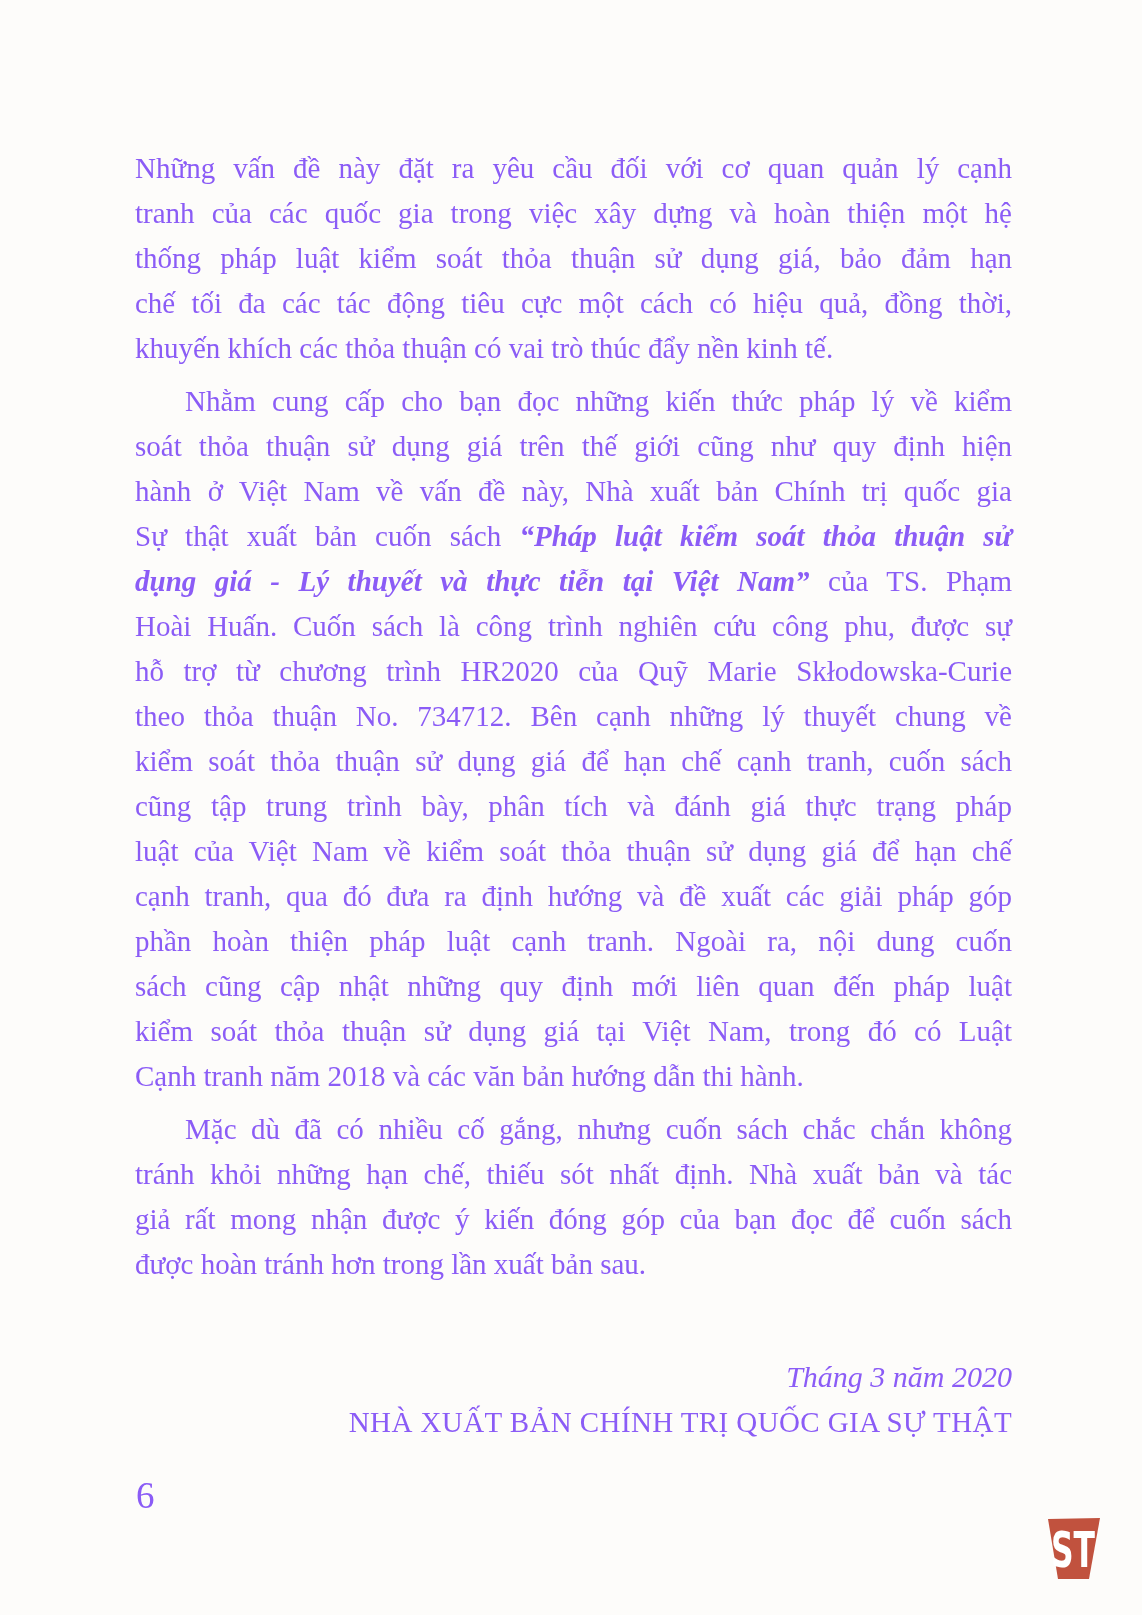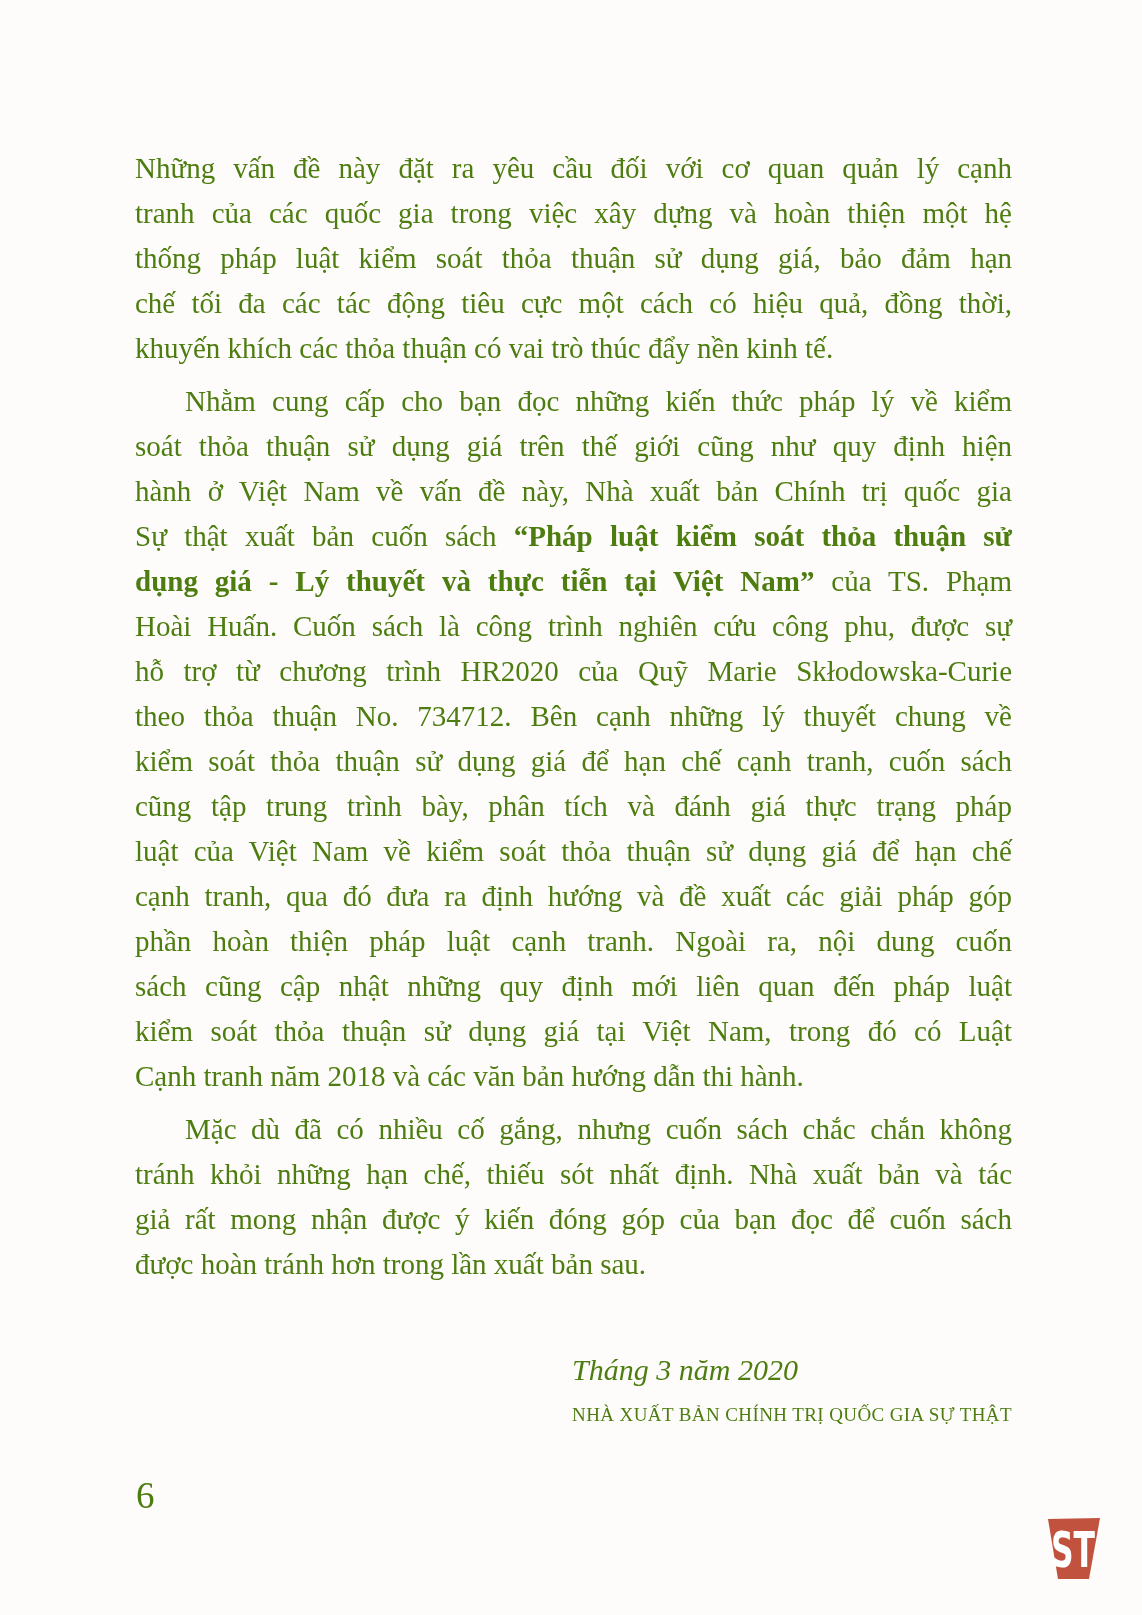--- a/index.html
+++ b/index.html
@@ -2,56 +2,56 @@
 <html><head>
 <meta charset="utf-8">
 <style>
   html, body { margin: 0; padding: 0; background: #ffffff; }
   .page {
     position: relative;
     width: 1142px;
     height: 1615px;
     background: #fdfcfa;
     font-family: "Liberation Serif", "DejaVu Serif", serif;
-    color: #4d7c0f;
+    color: #8b5cf6;
     overflow: hidden;
   }
   .body-text {
     position: absolute;
     left: 135px;
     top: 146px;
     width: 877px;
     font-size: 29px;
   }
   .paragraph + .paragraph { margin-top: 8px; }
   .line {
     height: 45px;
     line-height: 45px;
     text-align: justify;
     text-align-last: justify;
     white-space: nowrap;
   }
   .line.para-end { text-align-last: left; }
   .paragraph.indent .line:first-child { text-indent: 50px; }
-  .bi { font-weight: 700; }
+  .bi { font-weight: 700; font-style: italic; }
   .signature {
     position: absolute;
     left: 135px;
     top: 1348px;
     width: 877px;
     text-align: right;
   }
-  .sig-inner { display: inline-block; text-align: left; }
+  .sig-inner { display: inline-block; text-align: right; margin-top: 7px; }
   .sig-date {
     font-style: italic;
     font-size: 30px;
     line-height: 44px;
   }
   .sig-pub {
-    font-size: 19px;
+    font-size: 29px;
     line-height: 46px;
     letter-spacing: 0.4px;
   }
   .page-number {
     position: absolute;
     left: 136px;
     top: 1474px;
     font-size: 37px;
     line-height: 44px;
   }

